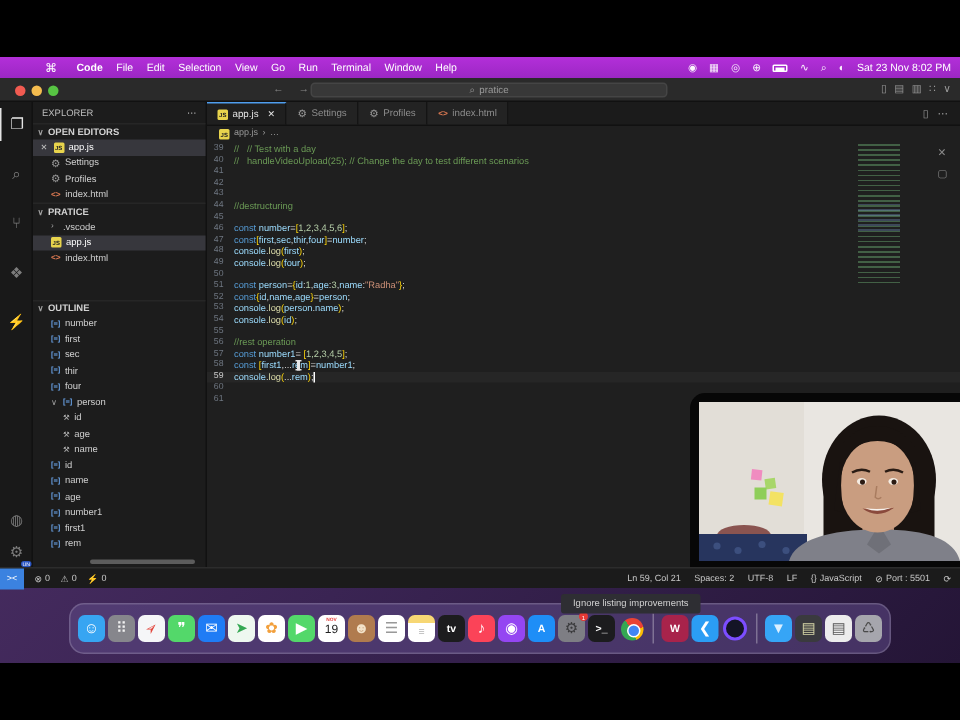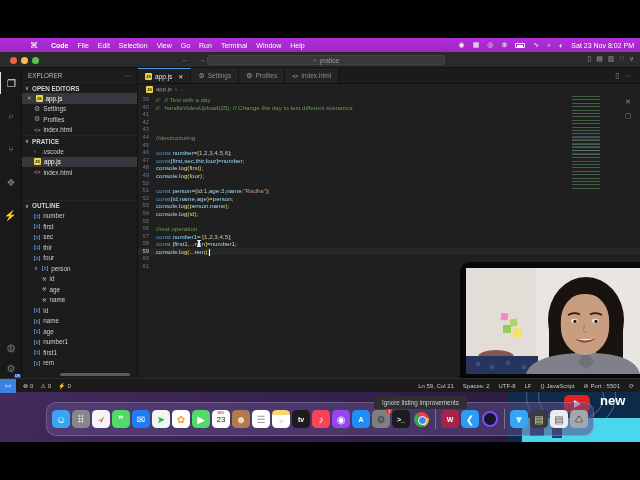--- a/index.html
+++ b/index.html
@@ -381,30 +381,20 @@
               <span>⊘</span>
               <span>Port : 5501</span>
             </span>
             <span class="st-item">
               <span>⟳</span>
             </span>
           </div>
       </div>
     </div>
 
-    <div id="ytart">
-      <span class="ring" style="left:18px;top:-30px;width:90px;height:70px;"></span>
-      <span class="ring" style="left:30px;top:-20px;width:66px;height:50px;"></span>
-      <span class="play"></span>
-      <span class="newtxt">new</span>
-      <div class="cyan">
-        <i style="left:8px;top:6px;width:14px;height:12px;"></i>
-        <i style="left:30px;top:4px;width:10px;height:16px;"></i>
-      </div>
-    </div>
 
     <div id="notif">Ignore listing improvements</div>
 
     <div id="webcam">
       <svg width="174" height="106" viewBox="0 0 174 106">
         <rect x="0" y="0" width="174" height="106" fill="#e9e6e1"></rect>
         <rect x="0" y="0" width="70" height="106" fill="#e2ded7"></rect>
 
         <rect x="35" y="45" width="7" height="7" fill="#f08cc0" transform="rotate(6 38 48)"></rect>
         <rect x="44" y="51" width="7" height="7" fill="#a8d66a" transform="rotate(-8 47 54)"></rect>
@@ -461,21 +451,21 @@
           <span style="color: rgb(52, 168, 83);">➤</span>
         </div>
         <div class="dicon" style="background: rgb(255, 255, 255);">
           <span style="color: rgb(242, 160, 61);">✿</span>
         </div>
         <div class="dicon" style="background: rgb(83, 216, 106);">
           <span style="color: rgb(255, 255, 255);">▶</span>
         </div>
         <div class="dicon" style="background: rgb(255, 255, 255);">
           <span class="cal-top">NOV</span>
-          <span class="cal-day">23</span>
+          <span class="cal-day">19</span>
         </div>
         <div class="dicon" style="background: rgb(176, 123, 78);">
           <span style="color: rgb(243, 226, 200);">☻</span>
         </div>
         <div class="dicon" style="background: rgb(255, 255, 255);">
           <span style="color: rgb(153, 153, 153);">☰</span>
         </div>
         <div class="dicon" style="background: linear-gradient(rgb(247, 215, 116) 0px, rgb(247, 215, 116) 30%, rgb(255, 255, 255) 30%);">
           <span style="color: rgb(181, 181, 181); margin-top: 4px; font-size: 7px;">≡</span>
         </div>

